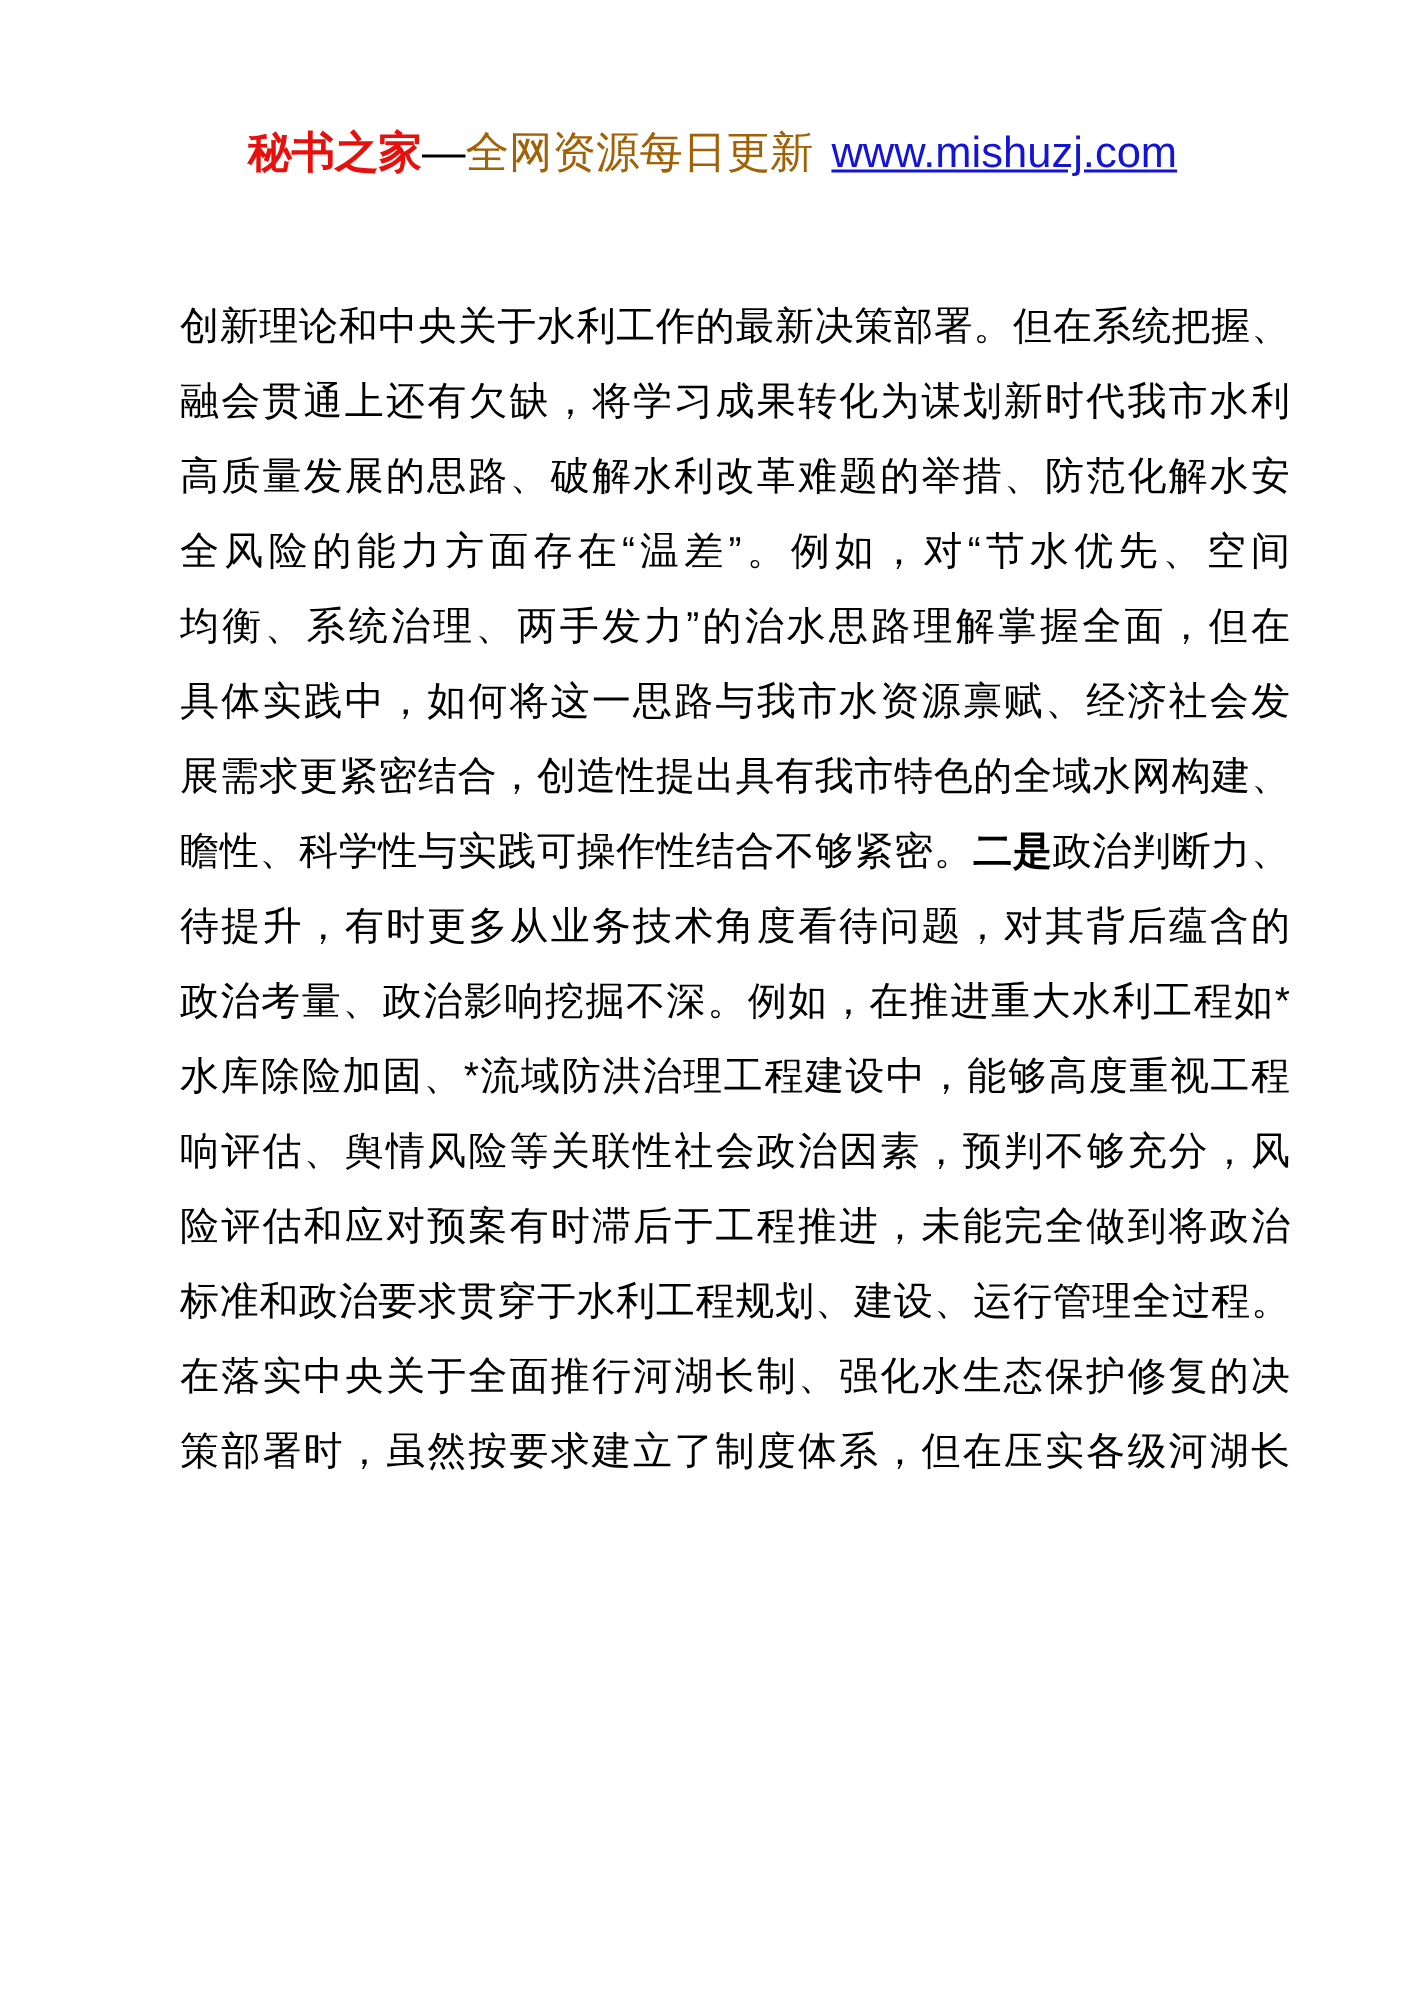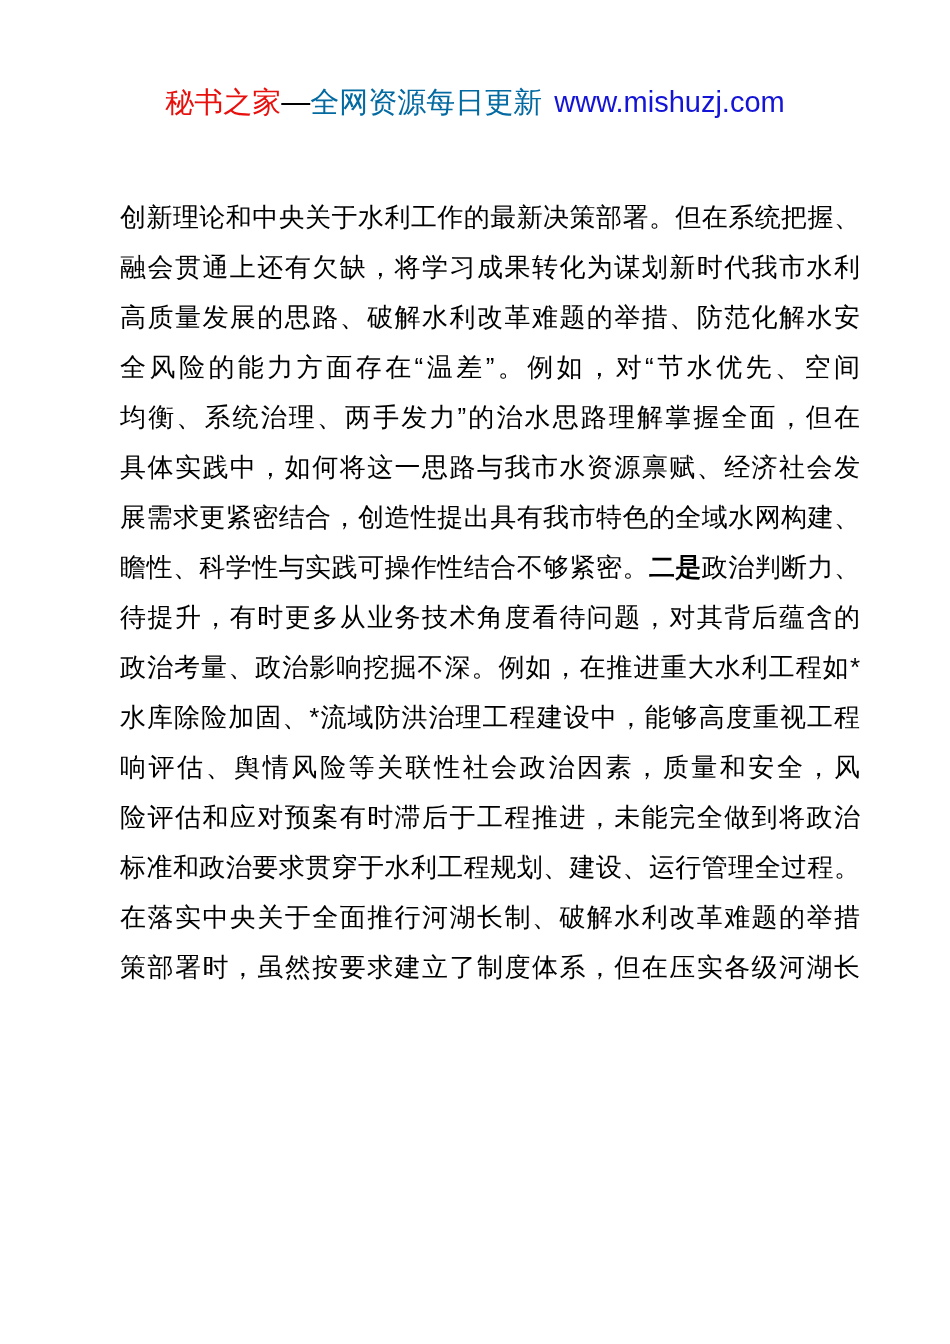--- a/index.html
+++ b/index.html
@@ -21,28 +21,29 @@
     top: 84px;
     left: 0;
     width: 100%;
     text-align: center;
     font-size: 29px;
     line-height: 36px;
     white-space: nowrap;
     color: #000000;
   }
   .site {
-    font-weight: 400;
+    font-weight: 700;
     margin-top: 32px;
   }
   .dash, .tagline {
     font-weight: 400;
   }
   .url {
     margin-left: 12px;
+    text-decoration: underline;
   }
   .body-text {
     position: absolute;
     left: 120px;
     top: 192px;
     width: 740px;
   }
   .line {
     height: 50px;
     line-height: 50px;
@@ -53,32 +54,32 @@
     -moz-text-align-last: justify;
     overflow: visible;
     white-space: normal;
   }
   .line b { font-weight: 700; }
 </style>
 </head>
 <body>
 
 <div class="page" style="background: rgb(255, 255, 255);">
-  <div class="header"><span class="site" style="color: rgb(232, 16, 12);">秘书之家</span><span class="dash" style="color: rgb(0, 0, 0);">—</span><span class="tagline" style="color: #0369a1;">全网资源每日更新</span><span class="url" style="color: rgb(20, 20, 214);">www.mishuzj.com</span></div>
+  <div class="header"><span class="site" style="color: rgb(232, 16, 12);">秘书之家</span><span class="dash" style="color: rgb(0, 0, 0);">—</span><span class="tagline" style="color: #a16207;">全网资源每日更新</span><span class="url" style="color: rgb(20, 20, 214);">www.mishuzj.com</span></div>
   <div class="body-text" style="color: rgb(0, 0, 0);">
       <div class="line"><span>创新理论和中央关于水利工作的最新决策部署。但在系统把握、</span><b></b><span></span></div>
       <div class="line"><span>融会贯通上还有欠缺，将学习成果转化为谋划新时代我市水利</span><b></b><span></span></div>
       <div class="line"><span>高质量发展的思路、破解水利改革难题的举措、防范化解水安</span><b></b><span></span></div>
       <div class="line"><span>全风险的能力方面存在“温差”。例如，对“节水优先、空间</span><b></b><span></span></div>
       <div class="line"><span>均衡、系统治理、两手发力”的治水思路理解掌握全面，但在</span><b></b><span></span></div>
       <div class="line"><span>具体实践中，如何将这一思路与我市水资源禀赋、经济社会发</span><b></b><span></span></div>
       <div class="line"><span>展需求更紧密结合，创造性提出具有我市特色的全域水网构建、</span><b></b><span></span></div>
       <div class="line"><span>瞻性、科学性与实践可操作性结合不够紧密。</span><b>二是</b><span>政治判断力、</span></div>
       <div class="line"><span>待提升，有时更多从业务技术角度看待问题，对其背后蕴含的</span><b></b><span></span></div>
       <div class="line"><span>政治考量、政治影响挖掘不深。例如，在推进重大水利工程如*</span><b></b><span></span></div>
       <div class="line"><span>水库除险加固、*流域防洪治理工程建设中，能够高度重视工程</span><b></b><span></span></div>
-      <div class="line"><span>响评估、舆情风险等关联性社会政治因素，质量和安全，风</span><b></b><span></span></div>
+      <div class="line"><span>响评估、舆情风险等关联性社会政治因素，预判不够充分，风</span><b></b><span></span></div>
       <div class="line"><span>险评估和应对预案有时滞后于工程推进，未能完全做到将政治</span><b></b><span></span></div>
       <div class="line"><span>标准和政治要求贯穿于水利工程规划、建设、运行管理全过程。</span><b></b><span></span></div>
-      <div class="line"><span>在落实中央关于全面推行河湖长制、破解水利改革难题的举措</span><b></b><span></span></div>
+      <div class="line"><span>在落实中央关于全面推行河湖长制、强化水生态保护修复的决</span><b></b><span></span></div>
       <div class="line"><span>策部署时，虽然按要求建立了制度体系，但在压实各级河湖长</span><b></b><span></span></div>
     </div>
 </div>
 
 </body></html>

